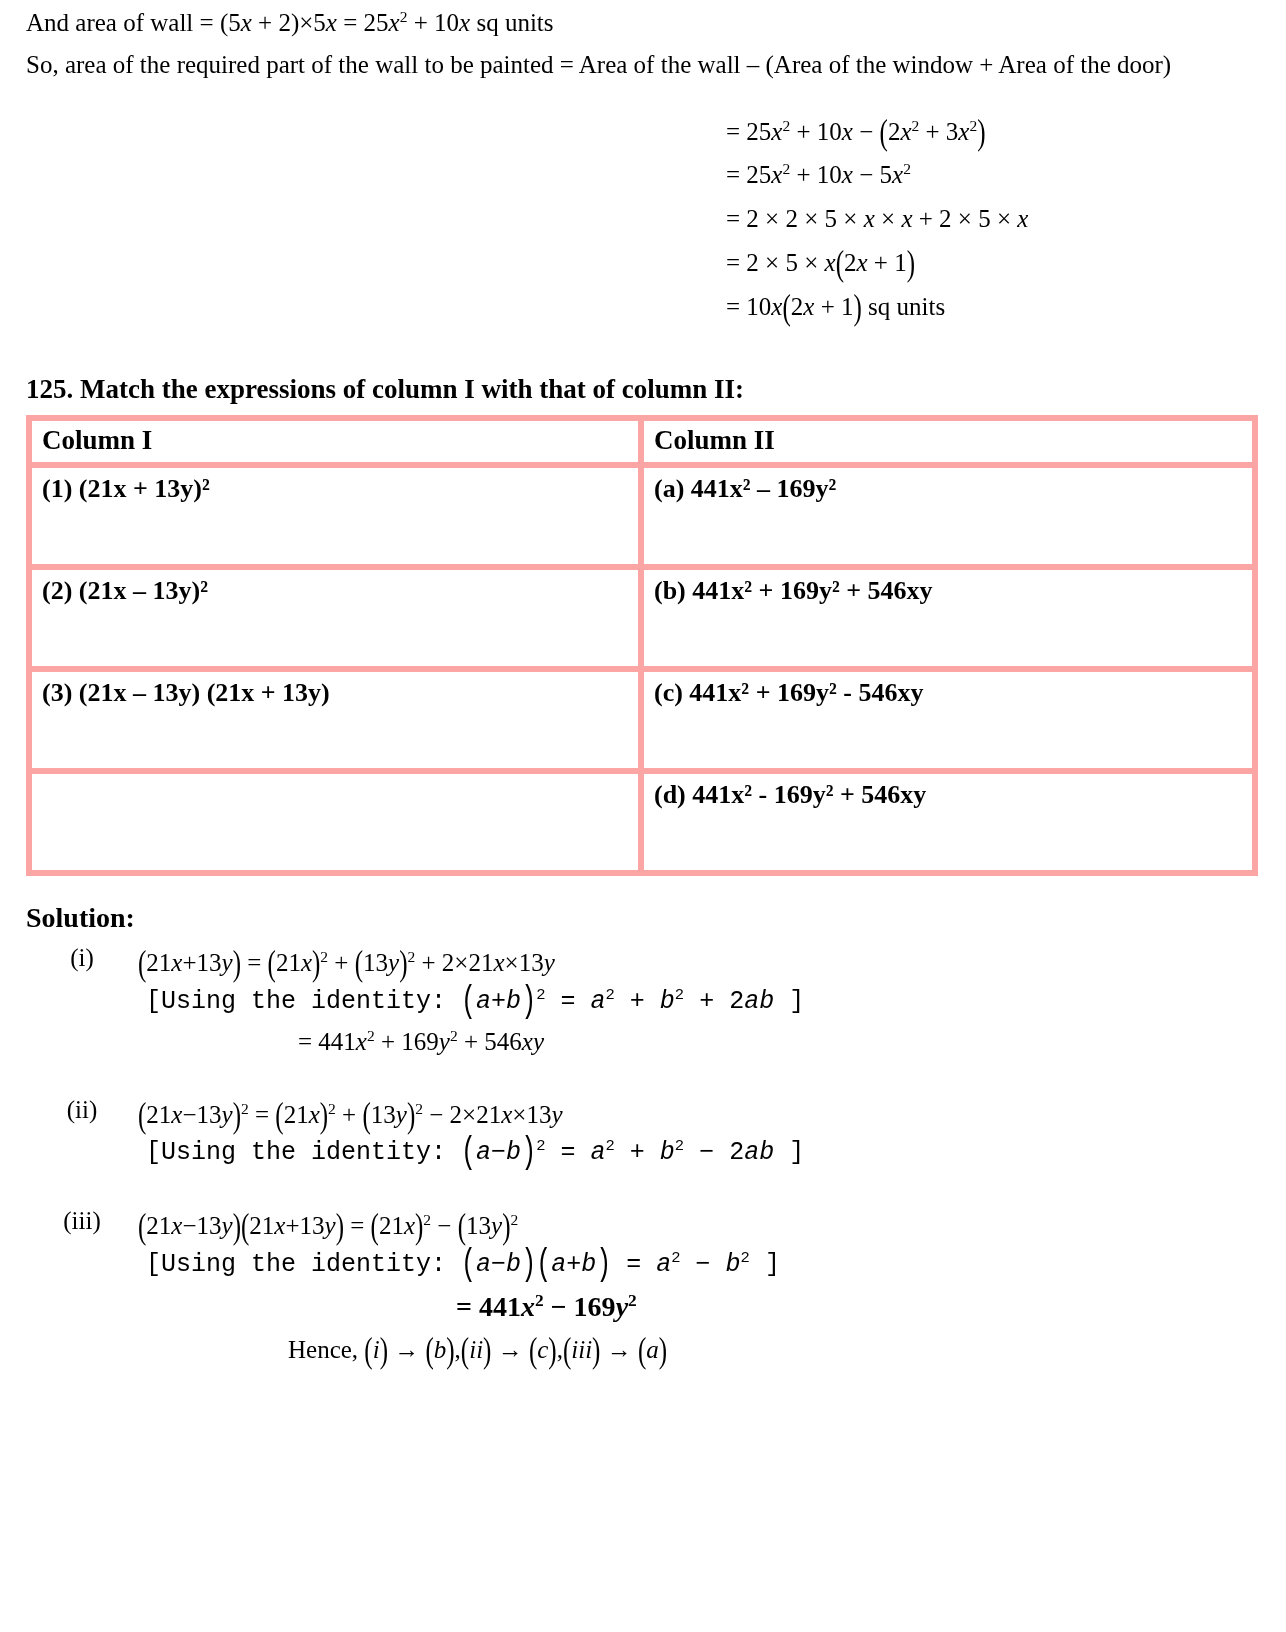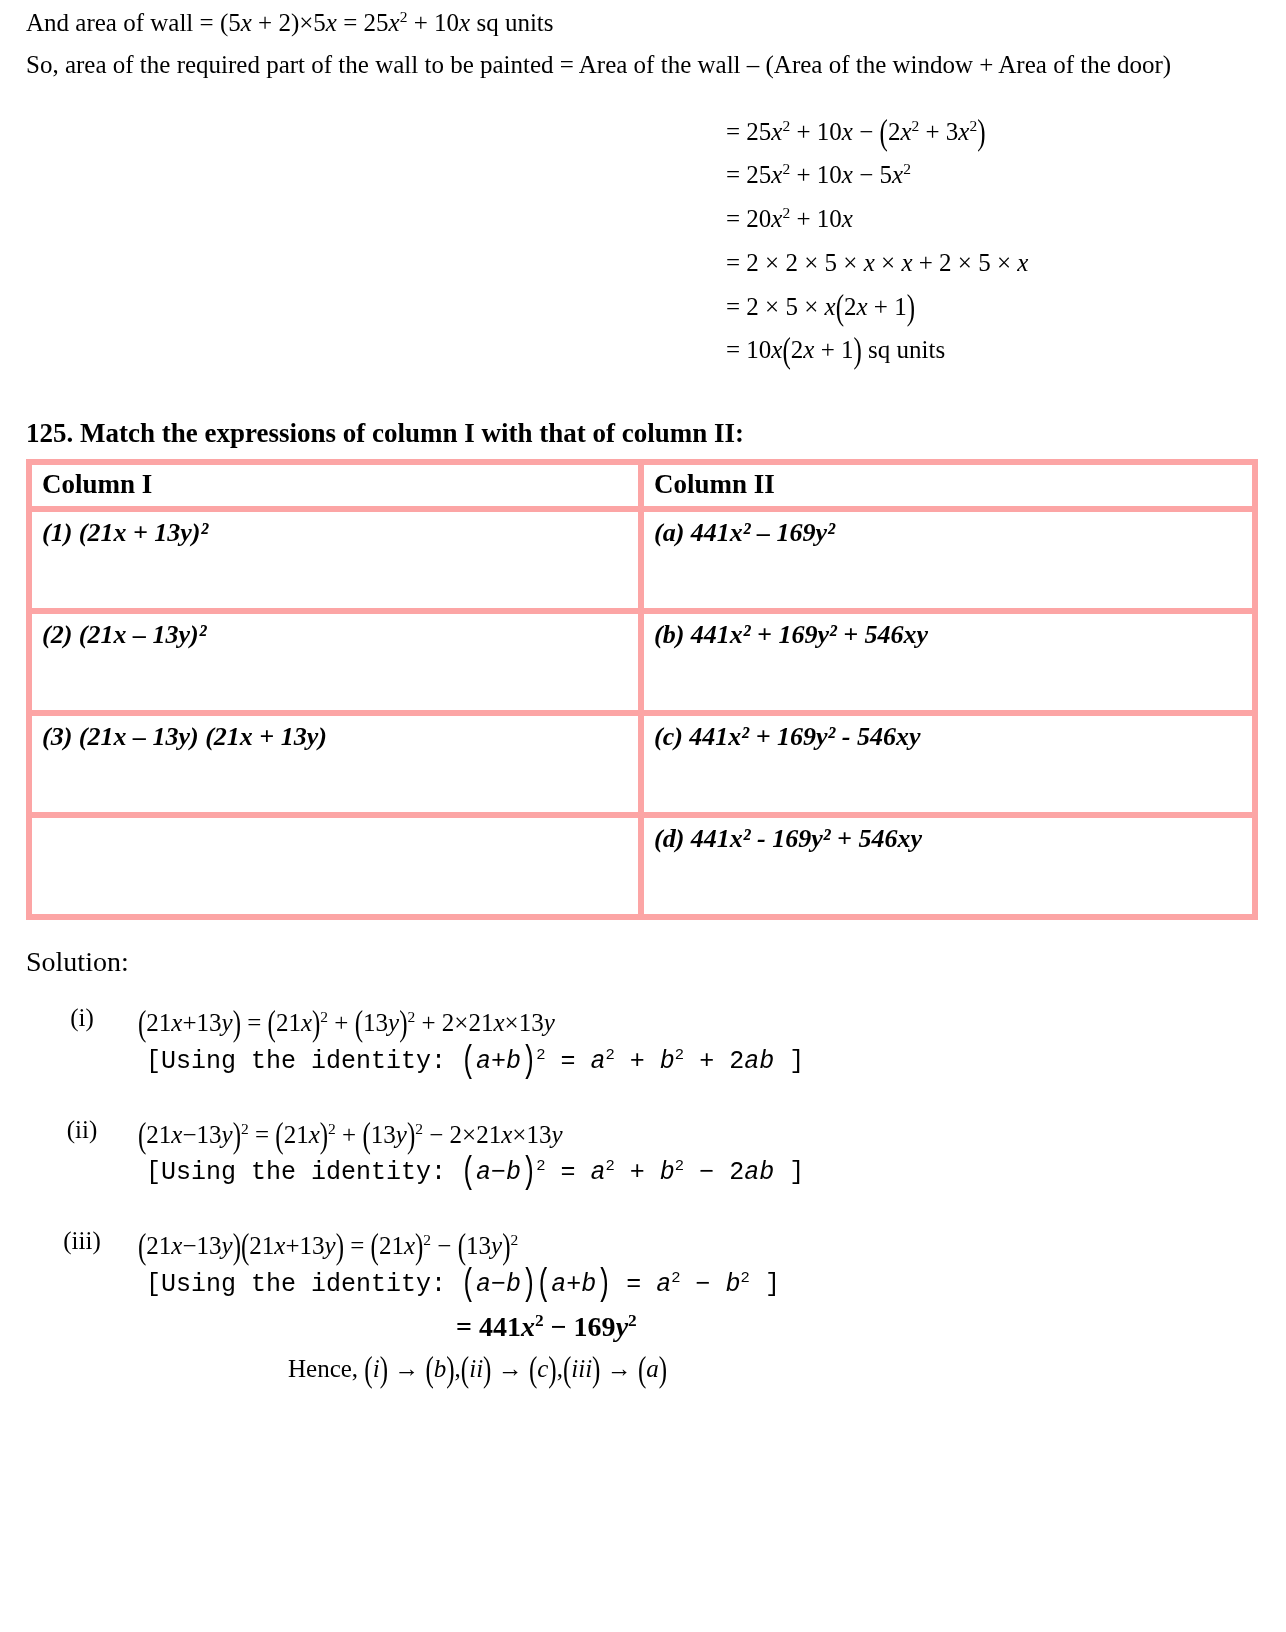--- a/index.html
+++ b/index.html
@@ -62,27 +62,26 @@
     font-weight: bold;
     font-size: 26px;
     vertical-align: top;
   }
   table.match td.colhead {
     font-size: 27px;
     padding: 4px 10px 6px 10px;
   }
   table.match tr.item td {
     height: 84px;
-    font-style: italic;
   }
   table.match col.c1 { width: 612px; }
   .solhead {
-    font-weight: normal;
+    font-weight: bold;
     font-size: 28px;
-    margin: 26px 0 26px 0;
+    margin: 26px 0 10px 0;
   }
   .solrow {
     display: flex;
     align-items: flex-start;
     margin: 0 0 4px 0;
   }
   .rom {
     width: 112px;
     text-align: center;
     font-size: 25px;
@@ -106,21 +105,20 @@
 
   <div class="para">
     <span>And area of wall = </span><span class="math">(5<span class="it">x</span> + 2)×5<span class="it">x</span> = 25<span class="it">x</span><sup>2</sup> + 10<span class="it">x</span></span><span> sq units</span>
   </div>
 
   <div class="para">So, area of the required part of the wall to be painted = Area of the wall – (Area of the window + Area of the door)</div>
 
   <div class="eqblock">
     <div class="eqline">= 25<span class="it">x</span><sup>2</sup> + 10<span class="it">x</span> − <span class="paren-tall">(</span>2<span class="it">x</span><sup>2</sup> + 3<span class="it">x</span><sup>2</sup><span class="paren-tall">)</span></div>
     <div class="eqline">= 25<span class="it">x</span><sup>2</sup> + 10<span class="it">x</span> − 5<span class="it">x</span><sup>2</sup></div>
-    <div class="eqline">= 20<span class="it">x</span><sup>2</sup> + 10<span class="it">x</span></div>
     <div class="eqline">= 2 × 2 × 5 × <span class="it">x</span> × <span class="it">x</span> + 2 × 5 × <span class="it">x</span></div>
     <div class="eqline">= 2 × 5 × <span class="it">x</span><span class="paren-tall">(</span>2<span class="it">x</span> + 1<span class="paren-tall">)</span></div>
     <div class="eqline">= 10<span class="it">x</span><span class="paren-tall">(</span>2<span class="it">x</span> + 1<span class="paren-tall">)</span> sq units</div>
   </div>
 
   <div class="qhead">
     <span>125.</span>
     <span>Match the expressions of column I with that of column II:</span>
   </div>
 
@@ -153,20 +151,21 @@
     </tbody>
   </table>
 
   <div class="solhead">Solution:</div>
 
   <div class="solrow">
     <div class="rom">(i)</div>
     <div class="solbody">
       <div class="l1"><span class="paren-tall">(</span>21<span class="it">x</span>+13<span class="it">y</span><span class="paren-tall">)</span> = <span class="paren-tall">(</span>21<span class="it">x</span><span class="paren-tall">)</span><sup>2</sup> + <span class="paren-tall">(</span>13<span class="it">y</span><span class="paren-tall">)</span><sup>2</sup> + 2×21<span class="it">x</span>×13<span class="it">y</span></div>
       <div class="l2">[Using the identity: <span class="paren-tall">(</span><span class="it">a</span>+<span class="it">b</span><span class="paren-tall">)</span><sup>2</sup> = <span class="it">a</span><sup>2</sup> + <span class="it">b</span><sup>2</sup> + 2<span class="it">ab</span> ]</div>
+      <div class="l3">= 441<span class="it">x</span><sup>2</sup> + 169<span class="it">y</span><sup>2</sup> + 546<span class="it">xy</span></div>
     </div>
   </div>
 
   <div class="gap"></div>
 
   <div class="solrow">
     <div class="rom">(ii)</div>
     <div class="solbody">
       <div class="l1"><span class="paren-tall">(</span>21<span class="it">x</span>−13<span class="it">y</span><span class="paren-tall">)</span><sup>2</sup> = <span class="paren-tall">(</span>21<span class="it">x</span><span class="paren-tall">)</span><sup>2</sup> + <span class="paren-tall">(</span>13<span class="it">y</span><span class="paren-tall">)</span><sup>2</sup> − 2×21<span class="it">x</span>×13<span class="it">y</span></div>
       <div class="l2">[Using the identity: <span class="paren-tall">(</span><span class="it">a</span>−<span class="it">b</span><span class="paren-tall">)</span><sup>2</sup> = <span class="it">a</span><sup>2</sup> + <span class="it">b</span><sup>2</sup> − 2<span class="it">ab</span> ]</div>

